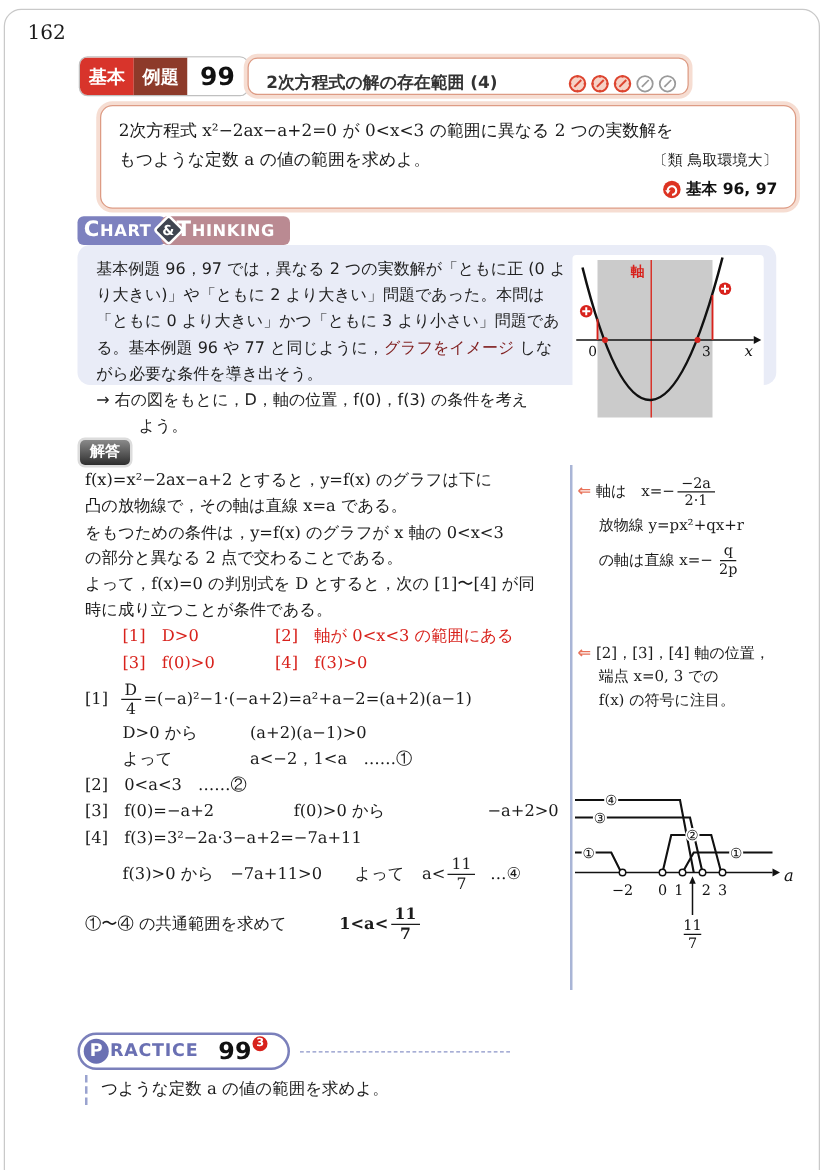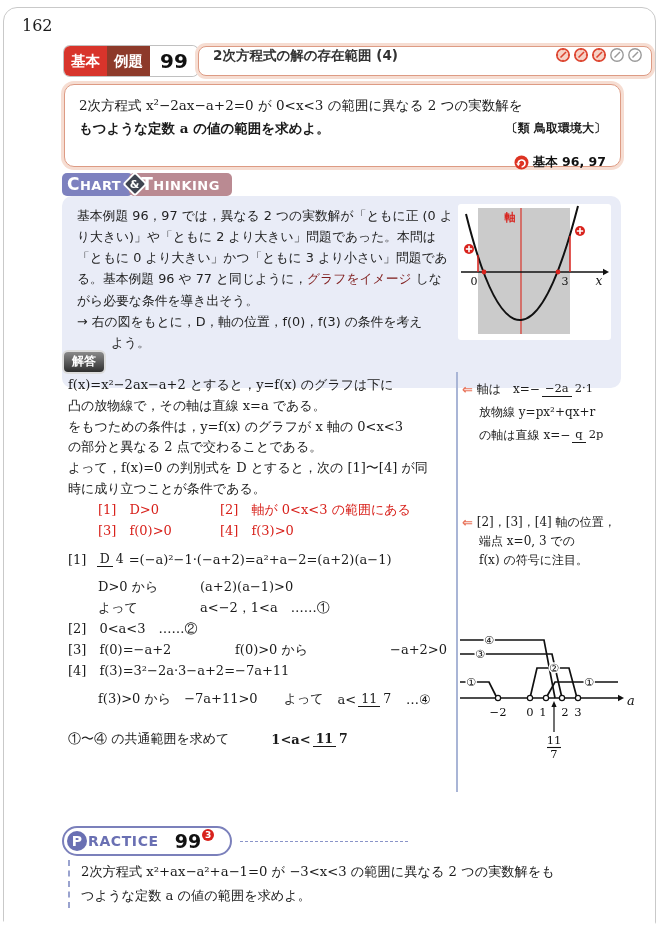--- a/index.html
+++ b/index.html
@@ -1,77 +1,77 @@
 <!DOCTYPE html>
 <html><head>
 <meta charset="utf-8">
 <style>
   * { box-sizing: border-box; margin: 0; padding: 0; }
   body { background:#fff; }
   #page {
     position: relative; width: 660px; height: 936px; background: #fff;
-    font-family: "DejaVu Serif", serif; color: #1b1b1b; overflow: hidden; border-radius: 28px;
+    font-family: "DejaVu Serif", serif; color: #1b1b1b; overflow: hidden;
   }
   .frame { position:absolute; left:3px; top:7px; width:653px; height:1000px;
     border:1px solid #c9c9c9; border-radius:14px; }
   .pagenum { position:absolute; left:22px; top:16px; font-size:16px; }
 
   
   .ex-badge { position:absolute; left:64px; top:46px; height:30px; display:flex;
     border-radius:6px; overflow:hidden; box-shadow:0 0 0 1px #c0c0c0; font-family:"DejaVu Sans", sans-serif; }
   .seg-kihon { background:#d8342b; color:#fff; font-weight:700; font-size:14.5px; display:flex; align-items:center; padding:0 7px; }
   .seg-reidai { background:#8d3a2a; color:#fff; font-weight:700; font-size:14.5px; display:flex; align-items:center; padding:0 7px; }
   .seg-num { background:#fff; color:#111; font-weight:700; font-size:20px; display:flex; align-items:center; padding:0 10px; }
 
-  .title-box { position:absolute; left:198px; top:46px; width:454px; height:30px; background:#fff;
+  .title-box { position:absolute; left:198px; top:46px; width:353px; height:30px; background:#fff;
     border:1.5px solid #dd9b84; border-radius:8px; box-shadow:0 0 0 3px #f6ddd2;
-    display:flex; align-items:flex-start; padding:0 8px 0 14px; }
+    display:flex; align-items:flex-end; padding:0 8px 0 14px; }
   .title { font-family:"DejaVu Sans", sans-serif; font-weight:700; font-size:13.5px; color:#333; flex:1; }
   .diff { display:flex; gap:2px; align-items:center; }
   .diff svg { width:16px; height:16px; display:block; }
 
-  .problem-box { position:absolute; left:64px; top:84px; width:557px; height:83px; background:#fff;
+  .problem-box { position:absolute; left:80px; top:84px; width:557px; height:83px; background:#fff;
     border:1.5px solid #dd9b84; border-radius:10px; box-shadow:0 0 0 3px #f6ddd2;
     padding:9px 14px 0 14px; }
   .prob-line { font-size:13.5px; line-height:23px; white-space:nowrap; }
-  .prob-row2 { display:flex; justify-content:space-between; align-items:flex-end;font-weight:bold; }
+  .prob-row2 { display:flex; justify-content:space-between; align-items:flex-end; }
   .source { font-size:12px; }
-  .link-row { display:flex; justify-content:flex-end; align-items:center; gap:4px; margin-top:14px;
+  .link-row { display:flex; justify-content:flex-end; align-items:center; gap:4px; margin-top:3px;
     font-family:"DejaVu Sans", sans-serif; font-weight:700; font-size:12.5px; color:#111; }
 
   
   .ct-logo { position:absolute; left:62px; top:173px; display:flex; align-items:center; height:22px;
     font-family:"DejaVu Sans", sans-serif; font-weight:700; color:#fff; }
   .ct-pill-c { background:#7d81bf; border-radius:5px; padding:1px 12px 2px 5px; font-size:13px; letter-spacing:.5px; display:flex; align-items:baseline; }
   .ct-pill-t { background:#ba8a92; border-radius:5px; padding:1px 12px 2px 12px; font-size:13px; letter-spacing:.5px; margin-left:-8px; display:flex; align-items:baseline; }
   .ct-big { font-size:17px; }
   .ct-amp { width:18px; height:18px; background:#3f4450; border:2px solid #fff; border-radius:3px;
     transform:rotate(45deg); display:flex; align-items:center; justify-content:center; margin:0 -7px; z-index:2; }
   .ct-amp span { transform:rotate(-45deg); font-size:11px; }
-  .ct-box { position:absolute; left:62px; top:196px; width:559px; height:192px; background:#e9ecf7; border-radius:10px; }
+  .ct-box { position:absolute; left:62px; top:196px; width:559px; height:112px; background:#e9ecf7; border-radius:10px; }
   .ct-text { position:absolute; left:15px; top:9px; width:392px; font-family:"DejaVu Sans", sans-serif;
     font-size:12.8px; line-height:21px; color:#222; }
   .ct-red { color:#7f1d1d;font-family:Liberation Mono, monospace; }
   .ct-ind { padding-left:34px; }
   .ct-graph { position:absolute; left:396px; top:8px; width:153px; height:136px; background:#fff; border-radius:3px; }
 
   
   .sol-badge { position:absolute; left:64px; top:352px; background:linear-gradient(#8a8a8a,#2e2e2e);
     color:#fff; font-family:"DejaVu Sans", sans-serif; font-weight:700; font-size:12px;
     padding:1px 8px 2px; border-radius:4px; box-shadow:0 0 0 2px #dcdcdc; }
   .sol-col { position:absolute; left:68px; top:375px; width:388px; font-size:13px; }
   .sl { line-height:20.8px; white-space:nowrap; }
   .red { color:#d8221c; }
   .cw { display:inline-block; width:122px; }
   .ind { padding-left:30px; }
   .w102 { display:inline-block; width:102px; }
   .w167 { display:inline-block; width:167px; }
   .w155 { display:inline-block; width:155px; }
   .fr { display:flex; align-items:center; height:36px; }
-  .frac { display:inline-flex; flex-direction:row; align-items:flex-start; vertical-align:middle;
+  .frac { display:inline-flex; flex-direction:column; align-items:center; vertical-align:middle;
     font-size:12.5px; line-height:1.15; margin:0 2px; }
   .frac .num { padding:0 3px; border-bottom:1.2px solid #1b1b1b; }
   .frac .den { padding:0 3px; }
   .bold { font-weight:700; }
   .divider { position:absolute; left:456px; top:372px; width:1.5px; height:420px; background:#a9b5d6; }
 
   
   .note { position:absolute; left:462px; width:196px; font-size:12px; line-height:19px; color:#1b1b1b; }
   .note-arrow { color:#e8735a; font-weight:700; font-size:13px; font-family:"DejaVu Sans", sans-serif; }
   .nrow { display:flex; align-items:center; white-space:nowrap; }
@@ -334,16 +334,15 @@
   <div class="pr-row">
     <div class="pr-pill">
       <div class="pr-p">P</div>
       <div class="pr-r">RACTICE</div>
       <div class="pr-num">99</div>
       <div class="pr-sup">3</div>
     </div>
     <div class="pr-dash"></div>
   </div>
   <div class="pr-text">
-    <div>2次方程式 x²+ax−a²+a−1=0 が −3&lt;x&lt;3 の範囲に異なる 2 つの実数解をも</div>
     <div>つような定数 a の値の範囲を求めよ。</div>
   </div>
 </div>
 
 </body></html>

